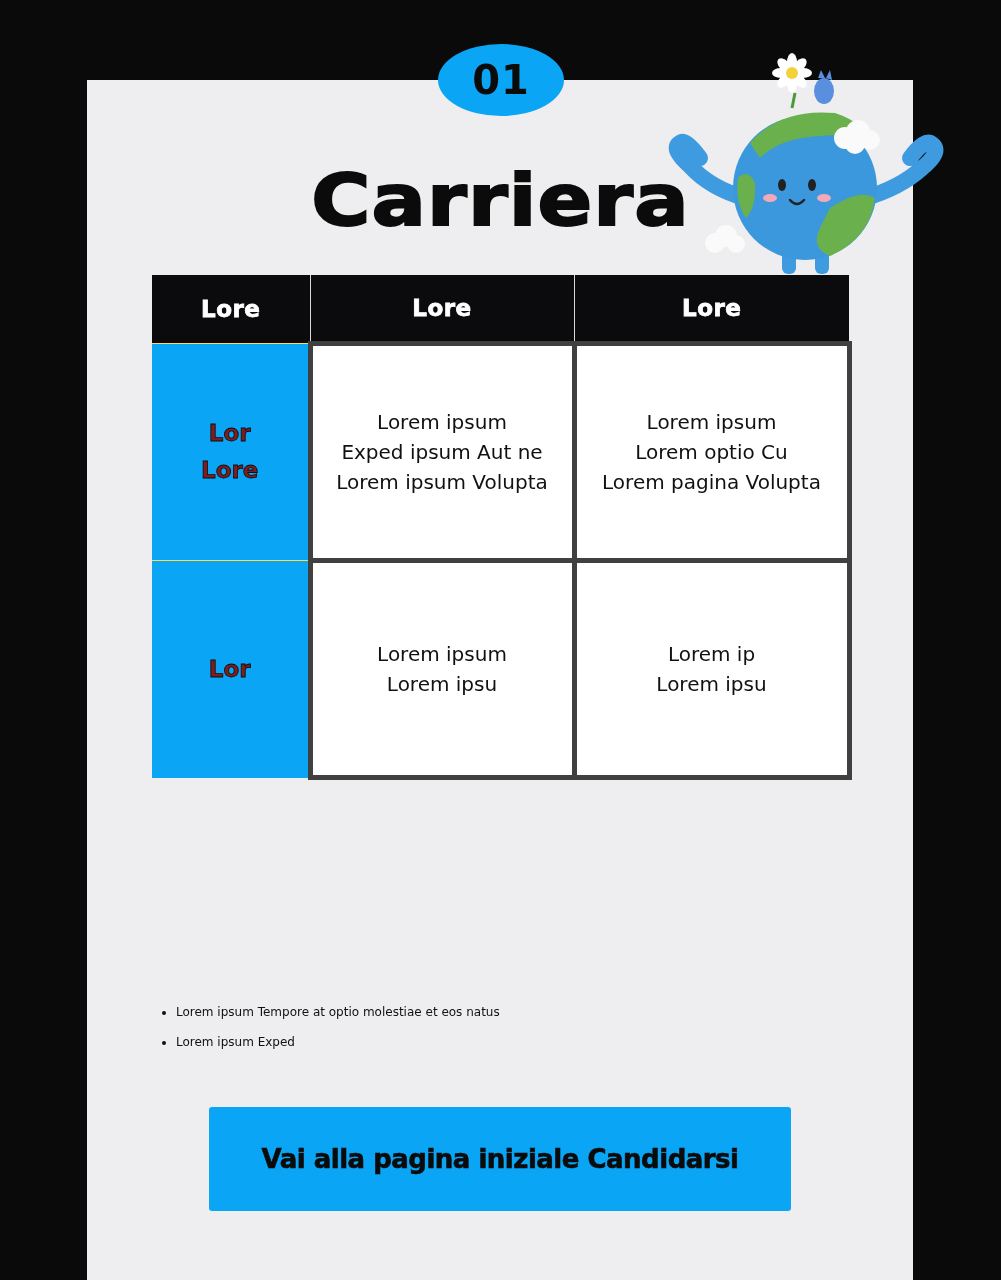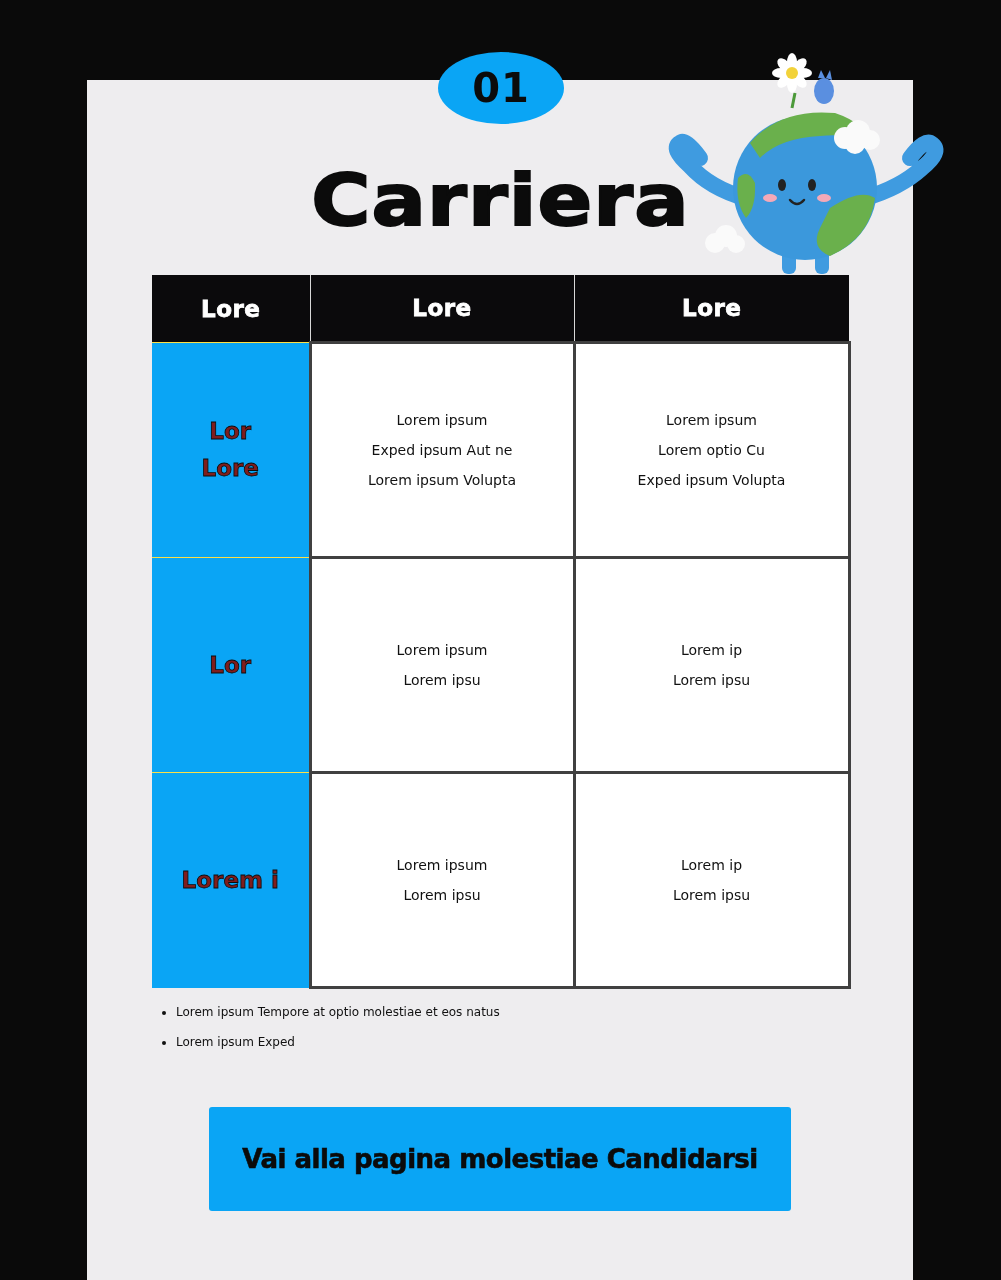--- a/index.html
+++ b/index.html
@@ -5,21 +5,21 @@
   html, body { margin:0; padding:0; }
   body {
     width:1001px; height:1280px; background:#0a0a0a; position:relative; overflow:hidden;
     font-family:"DejaVu Sans", sans-serif;
   }
   .card {
     position:absolute; left:87px; top:80px; width:826px; height:1200px;
     background:#eeedef;
   }
   .badge {
-    position:absolute; left:438px; top:52px; width:126px; height:72px;
+    position:absolute; left:438px; top:44px; width:126px; height:72px;
     border-radius:50%; background:#0aa5f5; display:flex; align-items:center; justify-content:center;
     z-index:3;
   }
   .badge span {
     font-family:"DejaVu Sans", sans-serif; font-weight:bold; font-size:40px; color:#0b0b0b; letter-spacing:1px;
   }
   .title {
     position:absolute; left:0; right:0; top:158px; text-align:center;
     font-family:"DejaVu Sans", sans-serif; font-weight:900; font-size:72px; color:#0b0b0b;
     letter-spacing:1px; transform:scaleX(1.12); z-index:1;
@@ -36,22 +36,22 @@
     border-left:1px solid #d8d8d8; -webkit-text-stroke:0.8px #fff;
   }
   table.grid th:first-child { border-left:none; }
   table.grid td { height:210px; text-align:center; vertical-align:middle; }
   td.rowhead {
     background:#0aa5f5; color:#7f1d1d; border-top:1px solid #fde047;
     font-family:"DejaVu Sans", sans-serif; font-weight:900; font-size:23px; line-height:37px;
     -webkit-text-stroke:0.8px #0b0b0b;
   }
   td.cell {
-    background:#ffffff; color:#111; border:3px solid #404040;
-    font-family:"DejaVu Sans", sans-serif; font-size:14px; line-height:30px;
+    background:#ffffff; color:#111; border:5px solid #404040;
+    font-family:"DejaVu Sans", sans-serif; font-size:20px; line-height:30px;
   }
   .line { display:block; }
   ul.bullets {
     position:absolute; left:152px; top:997px; margin:0; padding:0 0 0 24px;
     font-family:"DejaVu Sans", sans-serif; font-size:12px; line-height:30px; color:#111;
   }
   ul.bullets li { padding-left:0; }
   .cta {
     position:absolute; left:209px; top:1107px; width:582px; height:104px;
     background:#0aa5f5; border-radius:3px; border:none; cursor:pointer;
@@ -138,50 +138,37 @@
         <span class="line">Lore</span>
       </td>
       <td class="cell">
         <span class="line">Lorem ipsum</span>
         <span class="line">Exped ipsum Aut ne</span>
         <span class="line">Lorem ipsum Volupta</span>
       </td>
       <td class="cell">
         <span class="line">Lorem ipsum</span>
         <span class="line">Lorem optio Cu</span>
-        <span class="line">Exped ipsum Volupta</span>
+        <span class="line">Lorem pagina Volupta</span>
       </td>
     </tr>
     <tr>
       <td class="rowhead">
         <span class="line">Lor</span>
-      </td>
-      <td class="cell">
-        <span class="line">Lorem ipsum</span>
-        <span class="line">Lorem ipsu</span>
-      </td>
-      <td class="cell">
-        <span class="line">Lorem ip</span>
-        <span class="line">Lorem ipsu</span>
-      </td>
-    </tr>
-    <tr>
-      <td class="rowhead">
-        <span class="line">Lorem i</span>
       </td>
       <td class="cell">
         <span class="line">Lorem ipsum</span>
         <span class="line">Lorem ipsu</span>
       </td>
       <td class="cell">
         <span class="line">Lorem ip</span>
         <span class="line">Lorem ipsu</span>
       </td>
     </tr>
   </tbody>
 </table>
 
 <ul class="bullets">
   <li>Lorem ipsum Tempore at optio molestiae et eos natus</li>
   <li>Lorem ipsum Exped</li>
 </ul>
 
-<button class="cta">Vai alla pagina molestiae Candidarsi</button>
+<button class="cta">Vai alla pagina iniziale Candidarsi</button>
 
 </body></html>

